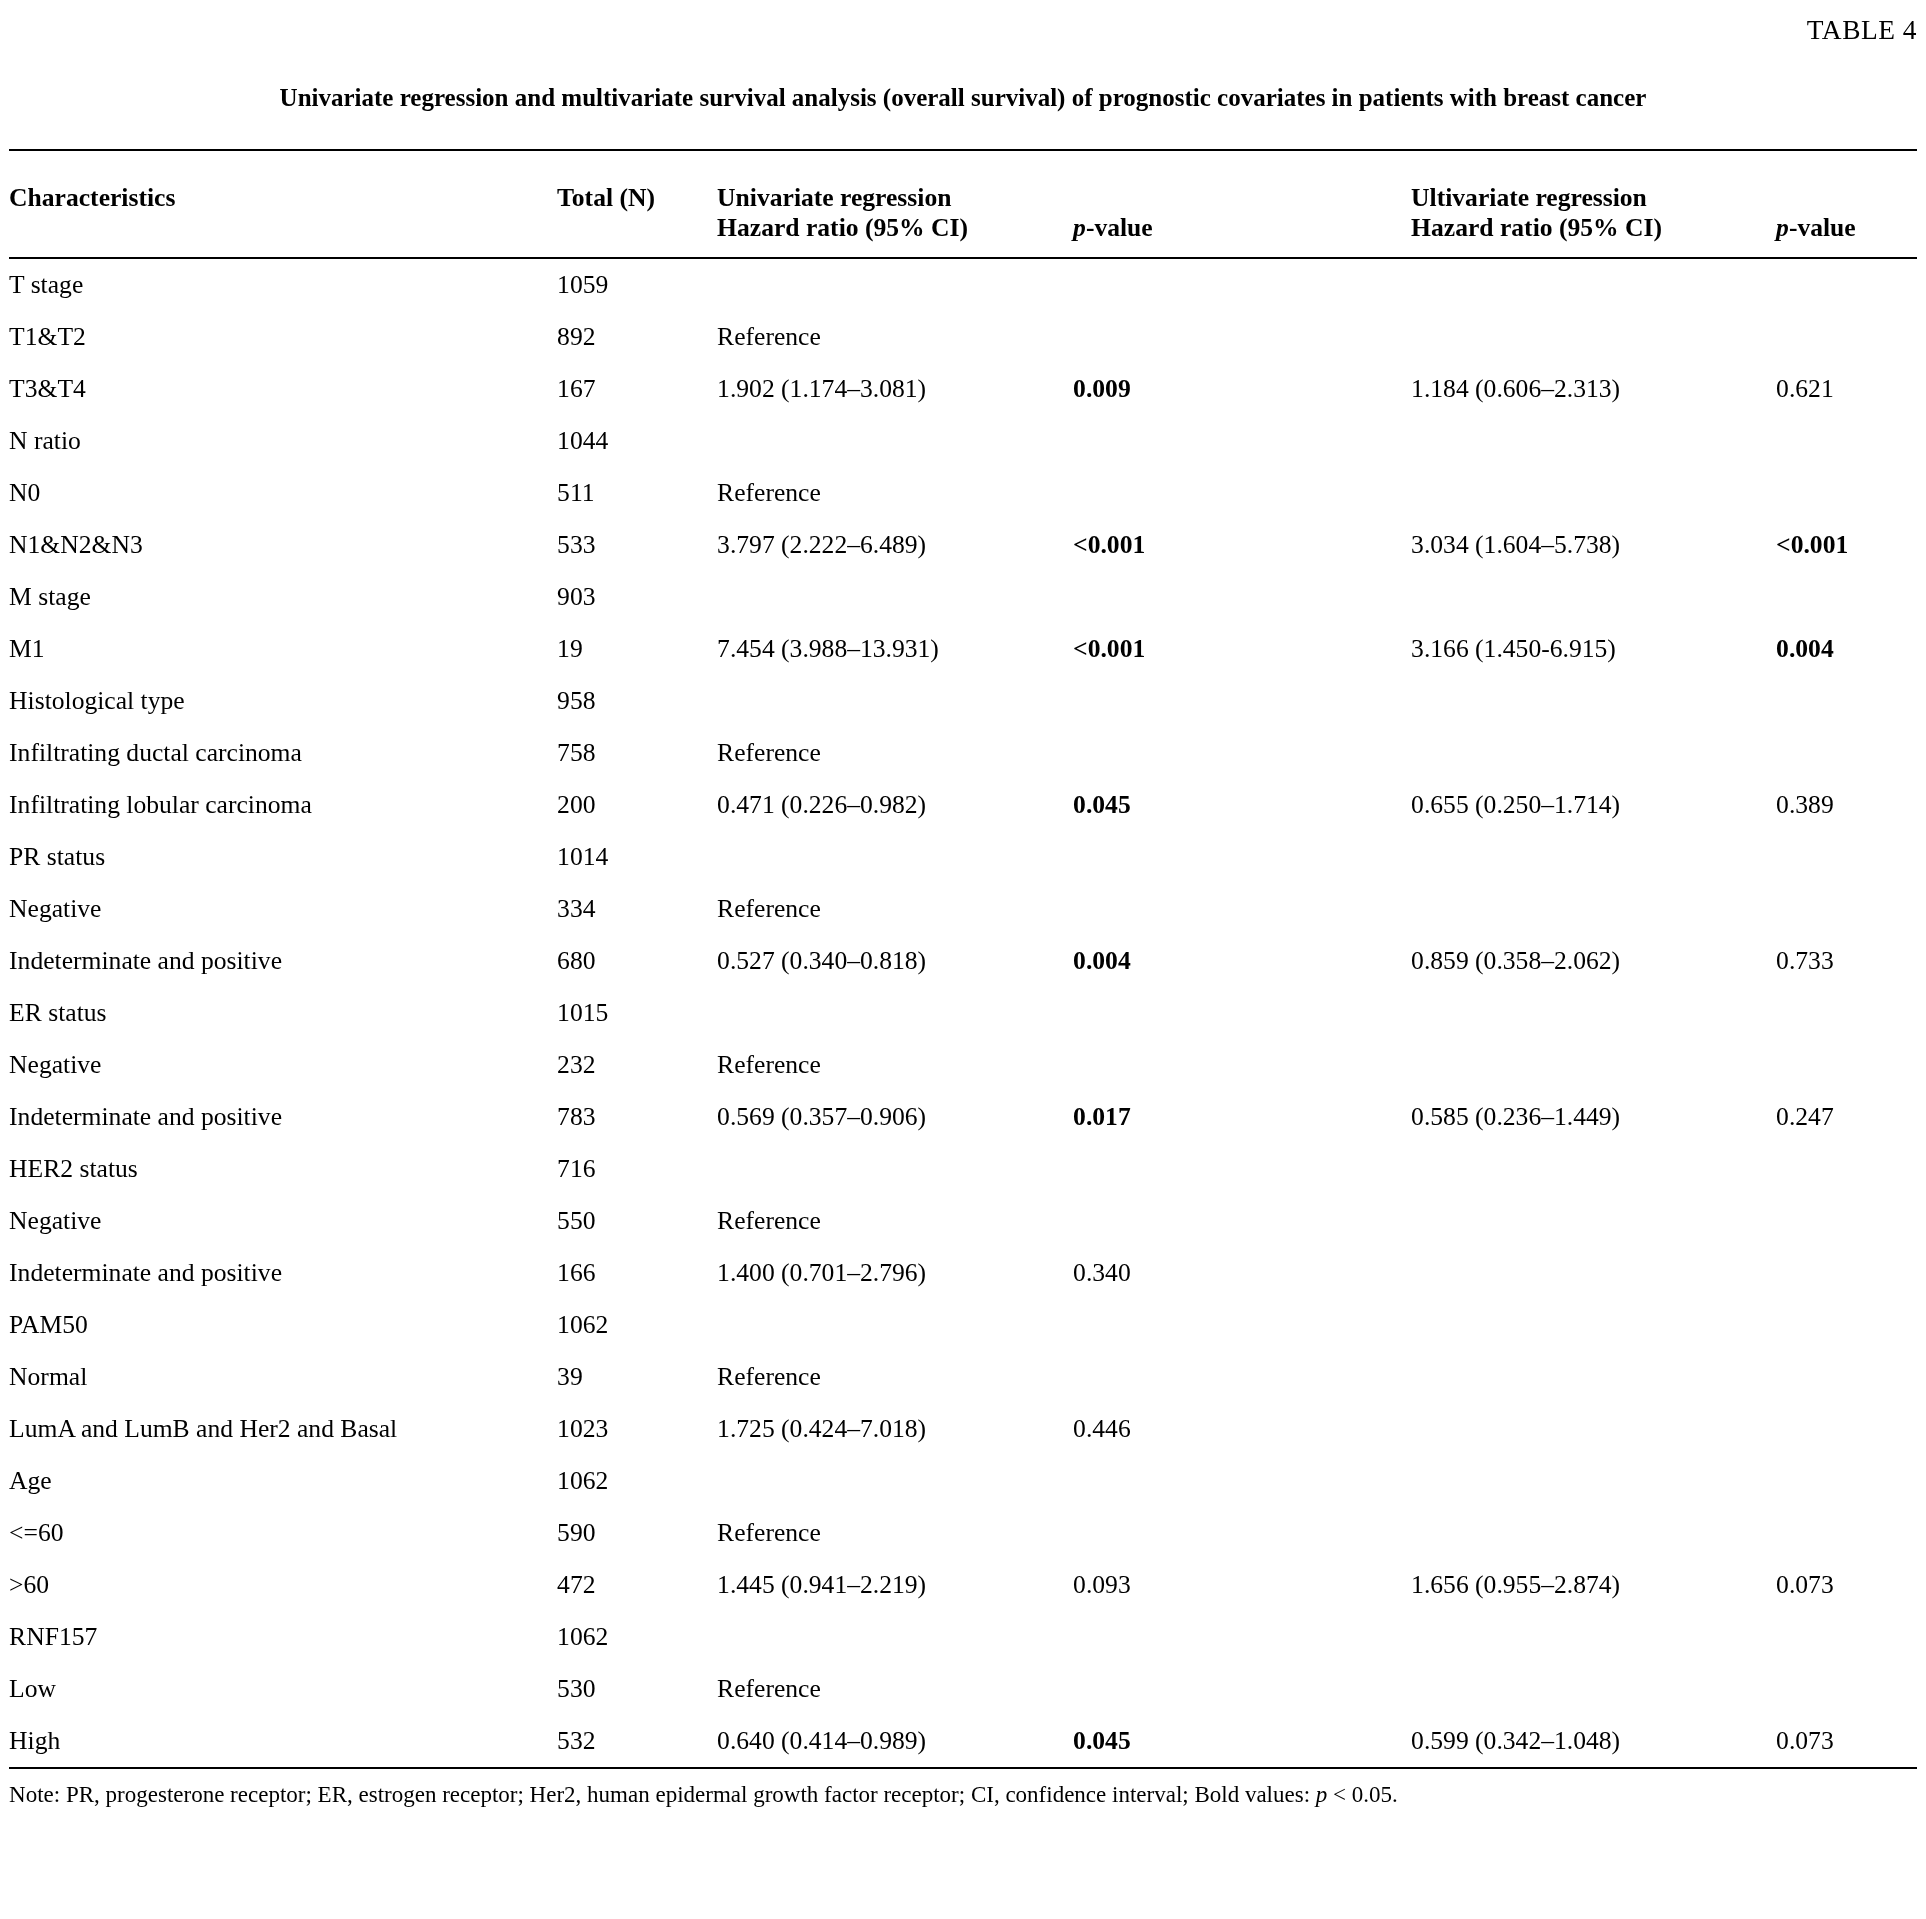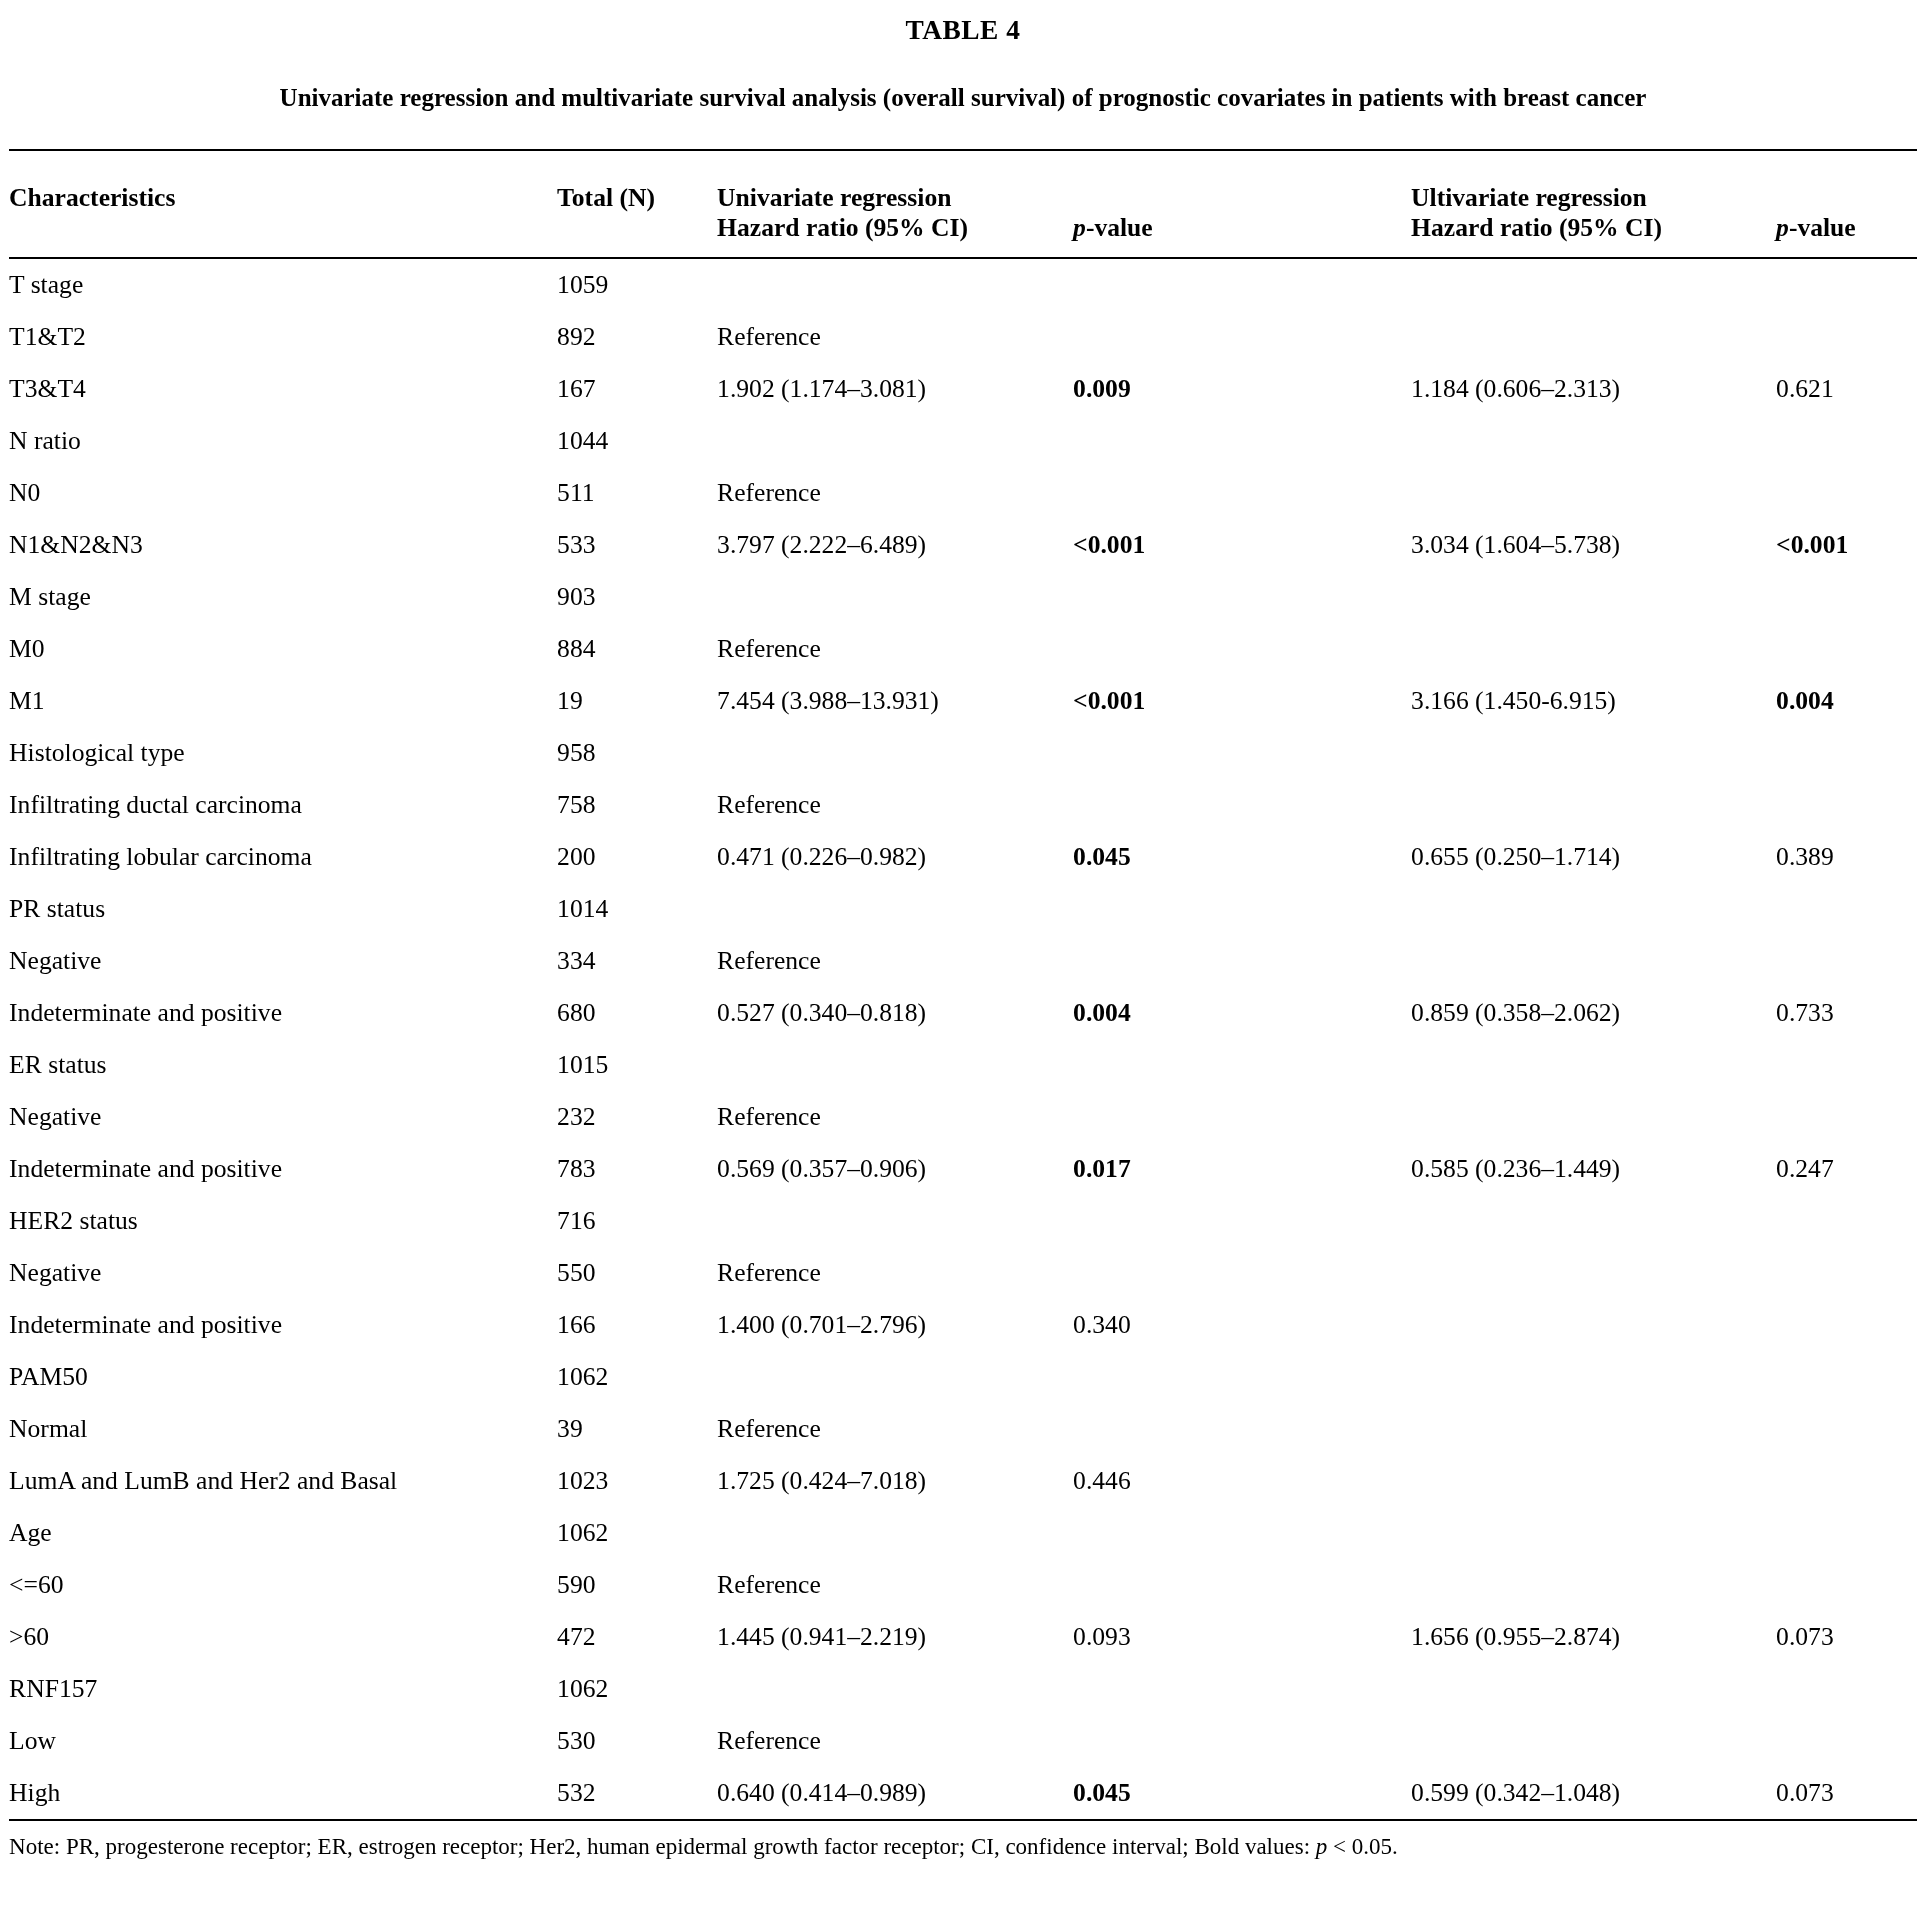--- a/index.html
+++ b/index.html
@@ -11,22 +11,22 @@
     width: 1926px;
     font-family: "Liberation Serif", serif;
     color: #000000;
   }
   .page {
     width: 1926px;
     box-sizing: border-box;
     padding: 0 9.1px 0 9.1px;
   }
   .table-label {
-    text-align: center;
-    font-weight: bold;
+    text-align: right;
+    font-weight: normal;
     font-size: 27.4px;
     letter-spacing: 0.5px;
     margin-top: 14.6px;
     margin-bottom: 38px;
   }
   .table-caption {
     text-align: center;
     font-weight: bold;
     font-size: 25px;
     margin-bottom: 37px;
@@ -155,28 +155,20 @@
         </tr>
         <tr>
           <td>M stage</td>
           <td>903</td>
           <td></td>
           <td></td>
           <td></td>
           <td></td>
         </tr>
         <tr>
-          <td>M0</td>
-          <td>884</td>
-          <td>Reference</td>
-          <td></td>
-          <td></td>
-          <td></td>
-        </tr>
-        <tr>
           <td>M1</td>
           <td>19</td>
           <td>7.454 (3.988–13.931)</td>
           <td class="bold">&lt;0.001</td>
           <td>3.166 (1.450-6.915)</td>
           <td class="bold">0.004</td>
         </tr>
         <tr>
           <td>Histological type</td>
           <td>958</td>

